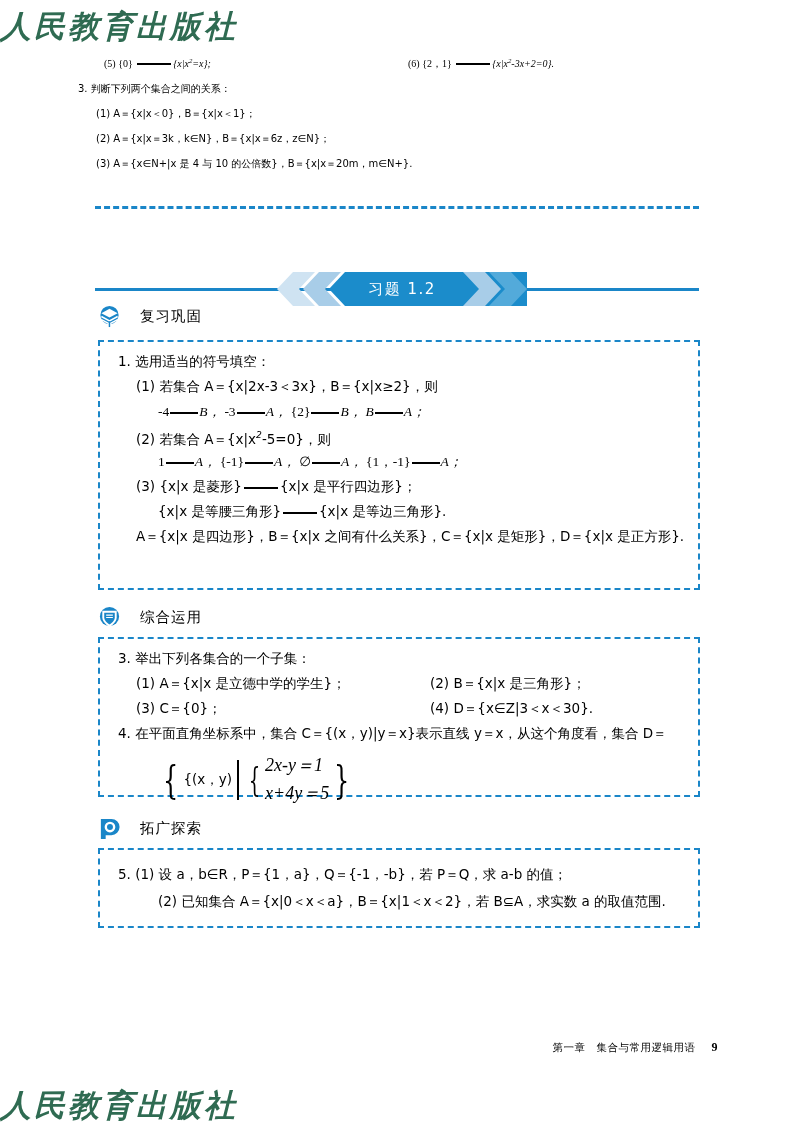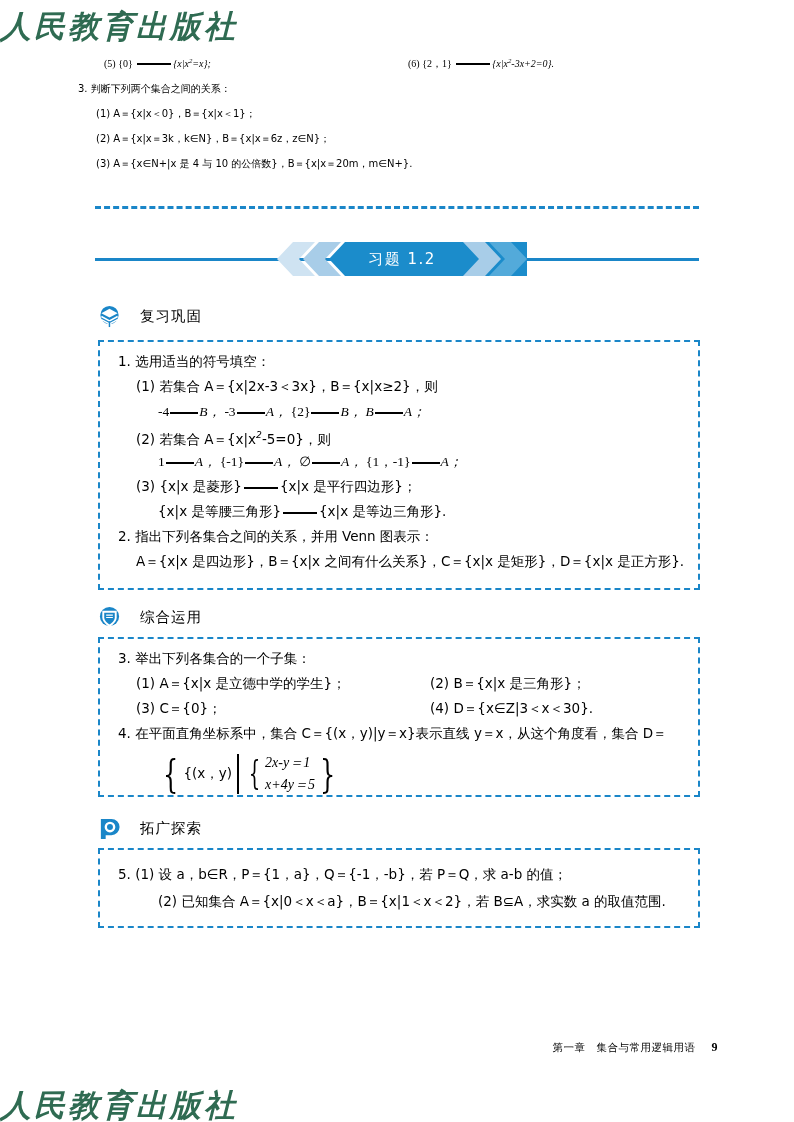--- a/index.html
+++ b/index.html
@@ -96,21 +96,21 @@
     top: 206px;
     width: 604px;
     height: 0;
     border-top: 3px dashed #1a86c8;
   }
 
   
   .banner-wrap {
     position: absolute;
     left: 95px;
-    top: 242px;
+    top: 272px;
     width: 604px;
     height: 34px;
   }
   .banner-rule {
     position: absolute;
     left: 0;
     top: 16px;
     width: 604px;
     height: 3px;
     background: #1a86c8;
@@ -204,21 +204,21 @@
     border-left: 2px solid #000;
     height: 40px;
     margin: 0 5px;
     vertical-align: middle;
   }
   .eqstack {
     display: inline-flex;
     flex-direction: column;
     justify-content: center;
     line-height: 1.55;
-    font-size: 14px;
+    font-size: 18px;
   }
   .medbrace {
     font-size: 33px;
     line-height: 0.8;
     font-family: "DejaVu Serif", serif;
     transform: scaleX(0.55);
     display: inline-block;
   }
 
   
@@ -315,21 +315,20 @@
         <span class="mn">1</span><span class="blank-sm"></span><span class="mi">A，</span>
         <span class="mn">{-1}</span><span class="blank-sm"></span><span class="mi">A，</span>
         <span class="mn">∅</span><span class="blank-sm"></span><span class="mi">A，</span>
         <span class="mn">{1，-1}</span><span class="blank-sm"></span><span class="mi">A；</span>
       </div>
 
       <div class="ex-line indent1 cjk"><span>(3) {x|x 是菱形}</span><span class="blank"></span><span>{x|x 是平行四边形}；</span></div>
 
       <div class="ex-line indent2 cjk"><span>{x|x 是等腰三角形}</span><span class="blank"></span><span>{x|x 是等边三角形}.</span></div>
 
-      <div class="ex-line cjk">2. 指出下列各集合之间的关系，并用 Venn 图表示：</div>
       <div class="ex-line indent1 cjk">A＝{x|x 是四边形}，B＝{x|x 之间有什么关系}，C＝{x|x 是矩形}，D＝{x|x 是正方形}.</div>
     </div>
   </div>
 
   <div class="sec-head" style="left:98px; top:604px;">
     <svg class="sec-icon" viewBox="0 0 24 24">
       <circle cx="12" cy="11" r="10" fill="#1a86c8"></circle>
       <path d="M4.5 5 L19.5 5 L19.5 12 C19.5 17.5 12 22 12 22 C12 22 4.5 17.5 4.5 12 Z" fill="#ffffff"></path>
       <path d="M6.5 7 L17.5 7 L17.5 12 C17.5 16 12 19.3 12 19.3 C12 19.3 6.5 16 6.5 12 Z" fill="#1a86c8"></path>
       <path d="M8.5 9.5 L15.5 9.5 M8.5 12 L15.5 12" stroke="#ffffff" stroke-width="1.3"></path>

